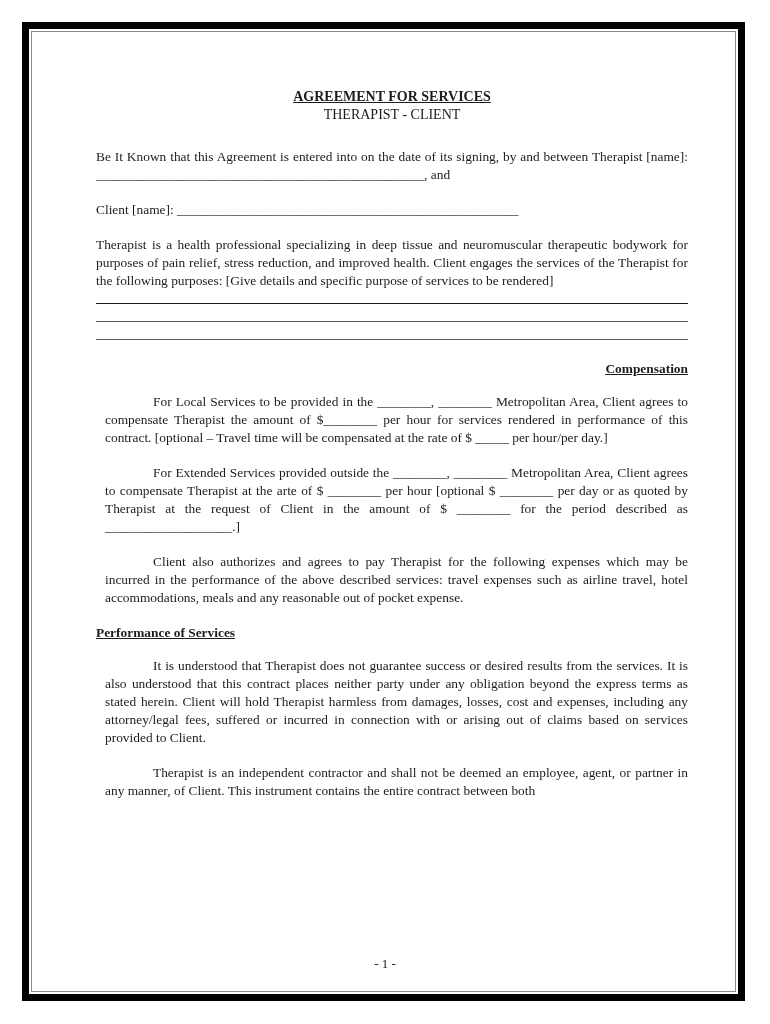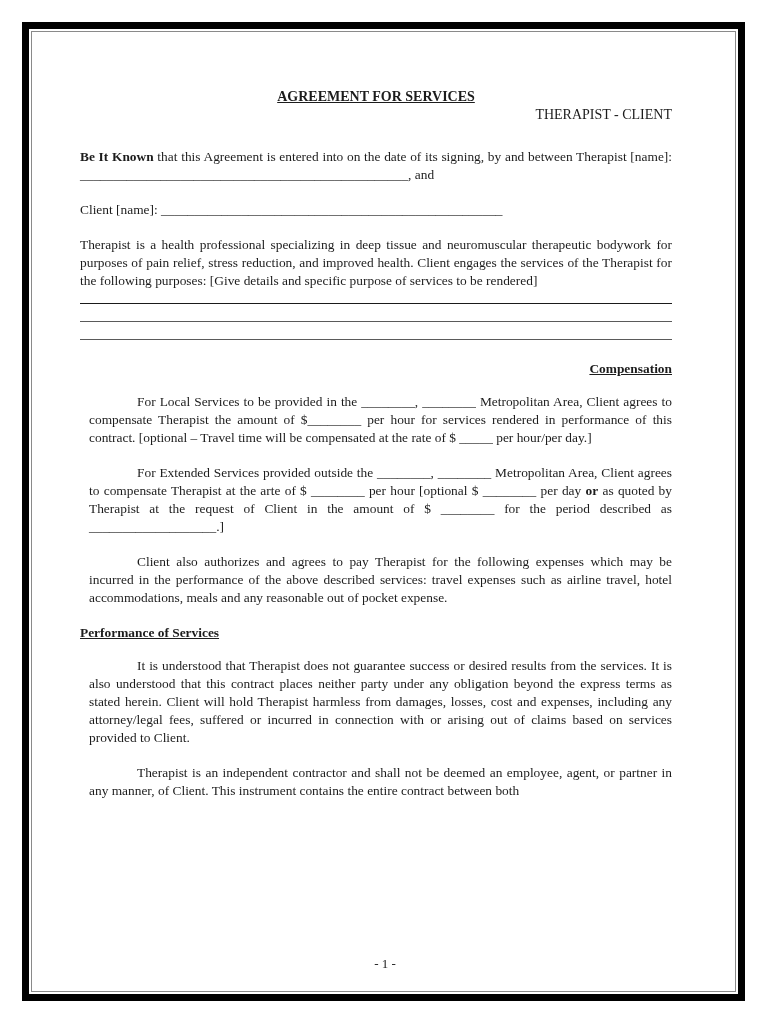--- a/index.html
+++ b/index.html
@@ -24,50 +24,50 @@
     border: 7px solid #000000;
     box-sizing: border-box;
   }
   .frame-inner {
     position: absolute;
     inset: 2px;
     border: 1px solid #8a8a8a;
   }
   .content {
     position: absolute;
-    left: 80px;
+    left: 96px;
     top: 88px;
     width: 592px;
     font-size: 13.4px;
     line-height: 18px;
     text-align: justify;
   }
   .doc-title {
     margin: 0;
     font-size: 14px;
     font-weight: bold;
     text-align: center;
     text-decoration: underline;
     line-height: 18px;
   }
   .doc-subtitle {
     margin: 0 0 24px 0;
     font-size: 14px;
     font-weight: normal;
-    text-align: right;
+    text-align: center;
     line-height: 18px;
   }
   p.para {
     margin: 0 0 17px 0;
   }
   p.indent {
     text-indent: 48px;
     margin-left: 9px;
   }
-  .bold { font-weight: bold; }
+  .bold { font-weight: normal; }
   h3.section-heading {
     margin: 0 0 15px 0;
     font-size: 13.4px;
     font-weight: bold;
     text-decoration: underline;
     line-height: 18px;
     text-align: left;
   }
   h3.gap-top { margin-top: 20px; text-align: right; }
   .rules { margin: 0; }

